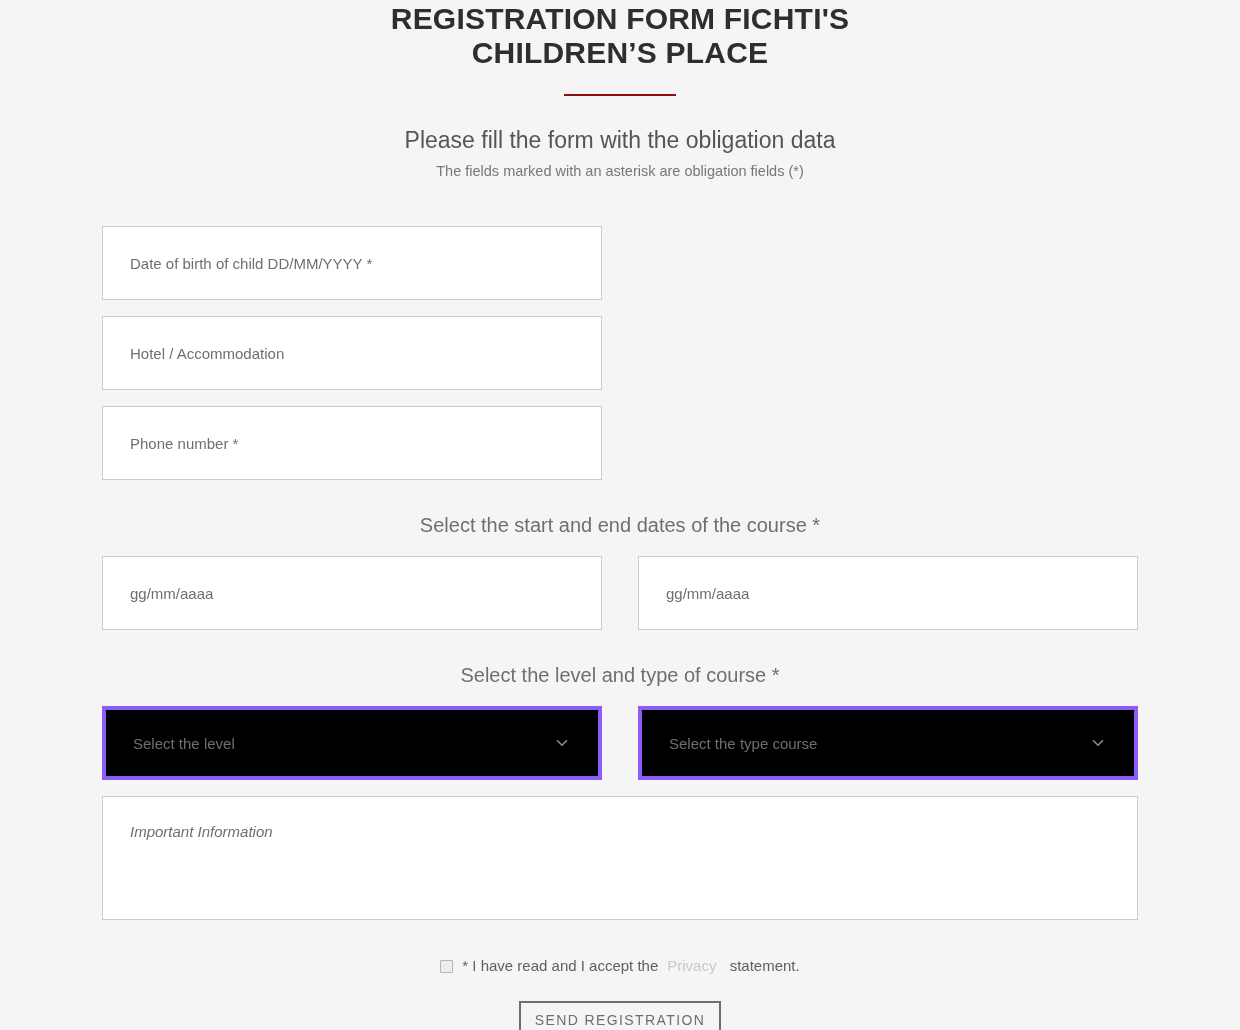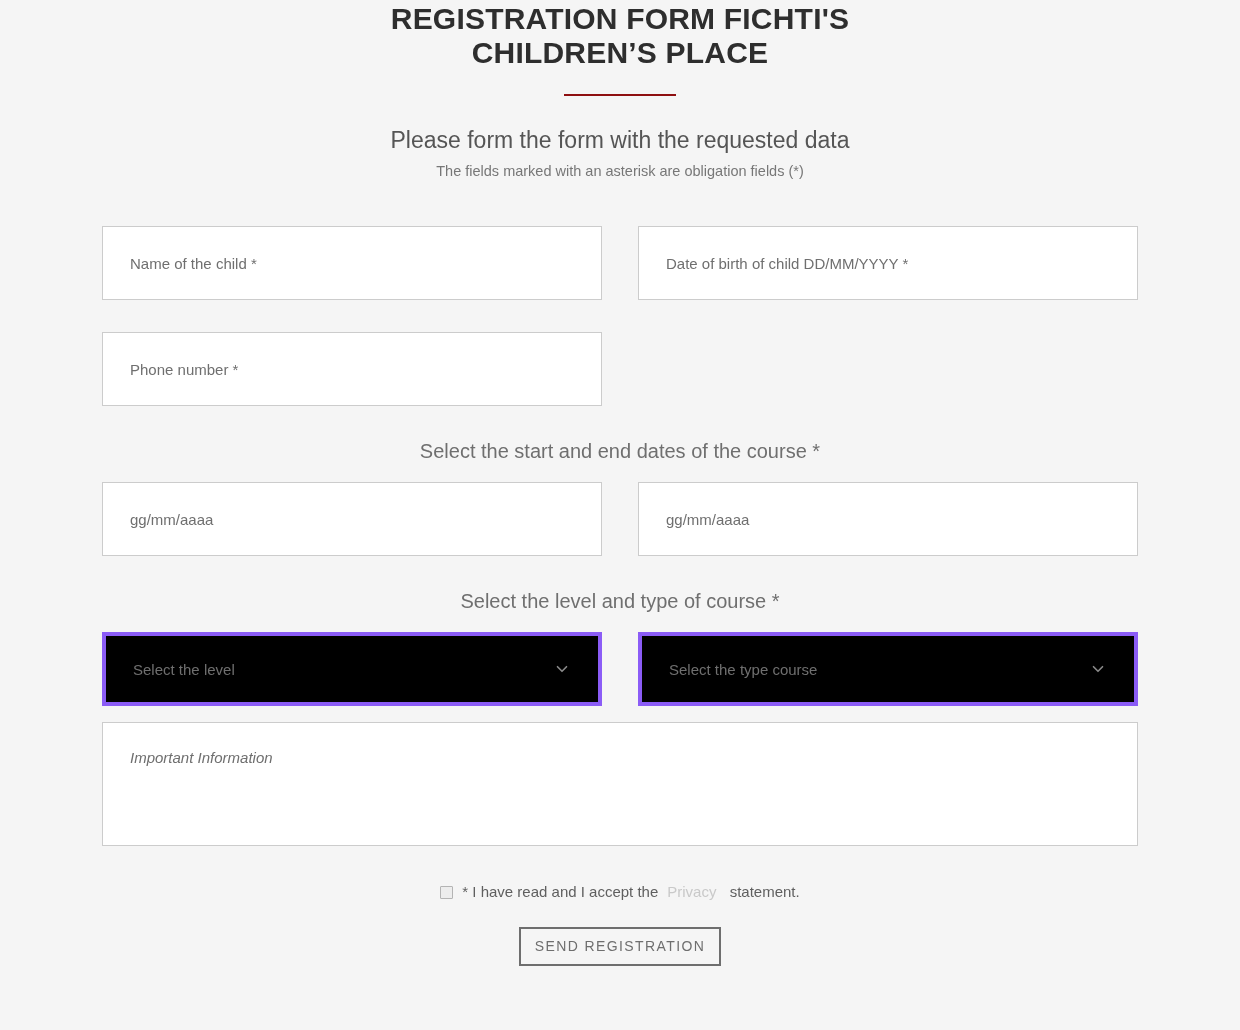--- a/index.html
+++ b/index.html
@@ -171,40 +171,40 @@
 </head>
 <body>
 
 <div class="page">
 
   <div class="header">
     <h1 class="form-title">REGISTRATION FORM FICHTI'S CHILDREN’S PLACE</h1>
     <div class="title-divider-wrap">
       <div class="title-divider"></div>
     </div>
-    <p class="subtitle">Please form the form with the requested data</p>
+    <p class="subtitle">Please fill the form with the obligation data</p>
     <p class="subtitle-note">The fields marked with an asterisk are obligation fields (*)</p>
   </div>
 
   <div class="form-area">
 
     <div class="row">
       <div class="col">
         <div class="field">
-          <span class="ph">Name of the child *</span>
-        </div>
-      </div>
-      <div class="col">
-        <div class="field">
           <span class="ph">Date of birth of child DD/MM/YYYY *</span>
         </div>
       </div>
     </div>
 
     <div class="row">
+      <div class="col">
+        <div class="field">
+          <span class="ph">Hotel / Accommodation</span>
+        </div>
+      </div>
     </div>
 
     <div class="row">
       <div class="col">
         <div class="field">
           <span class="ph">Phone number *</span>
         </div>
       </div>
     </div>
 

